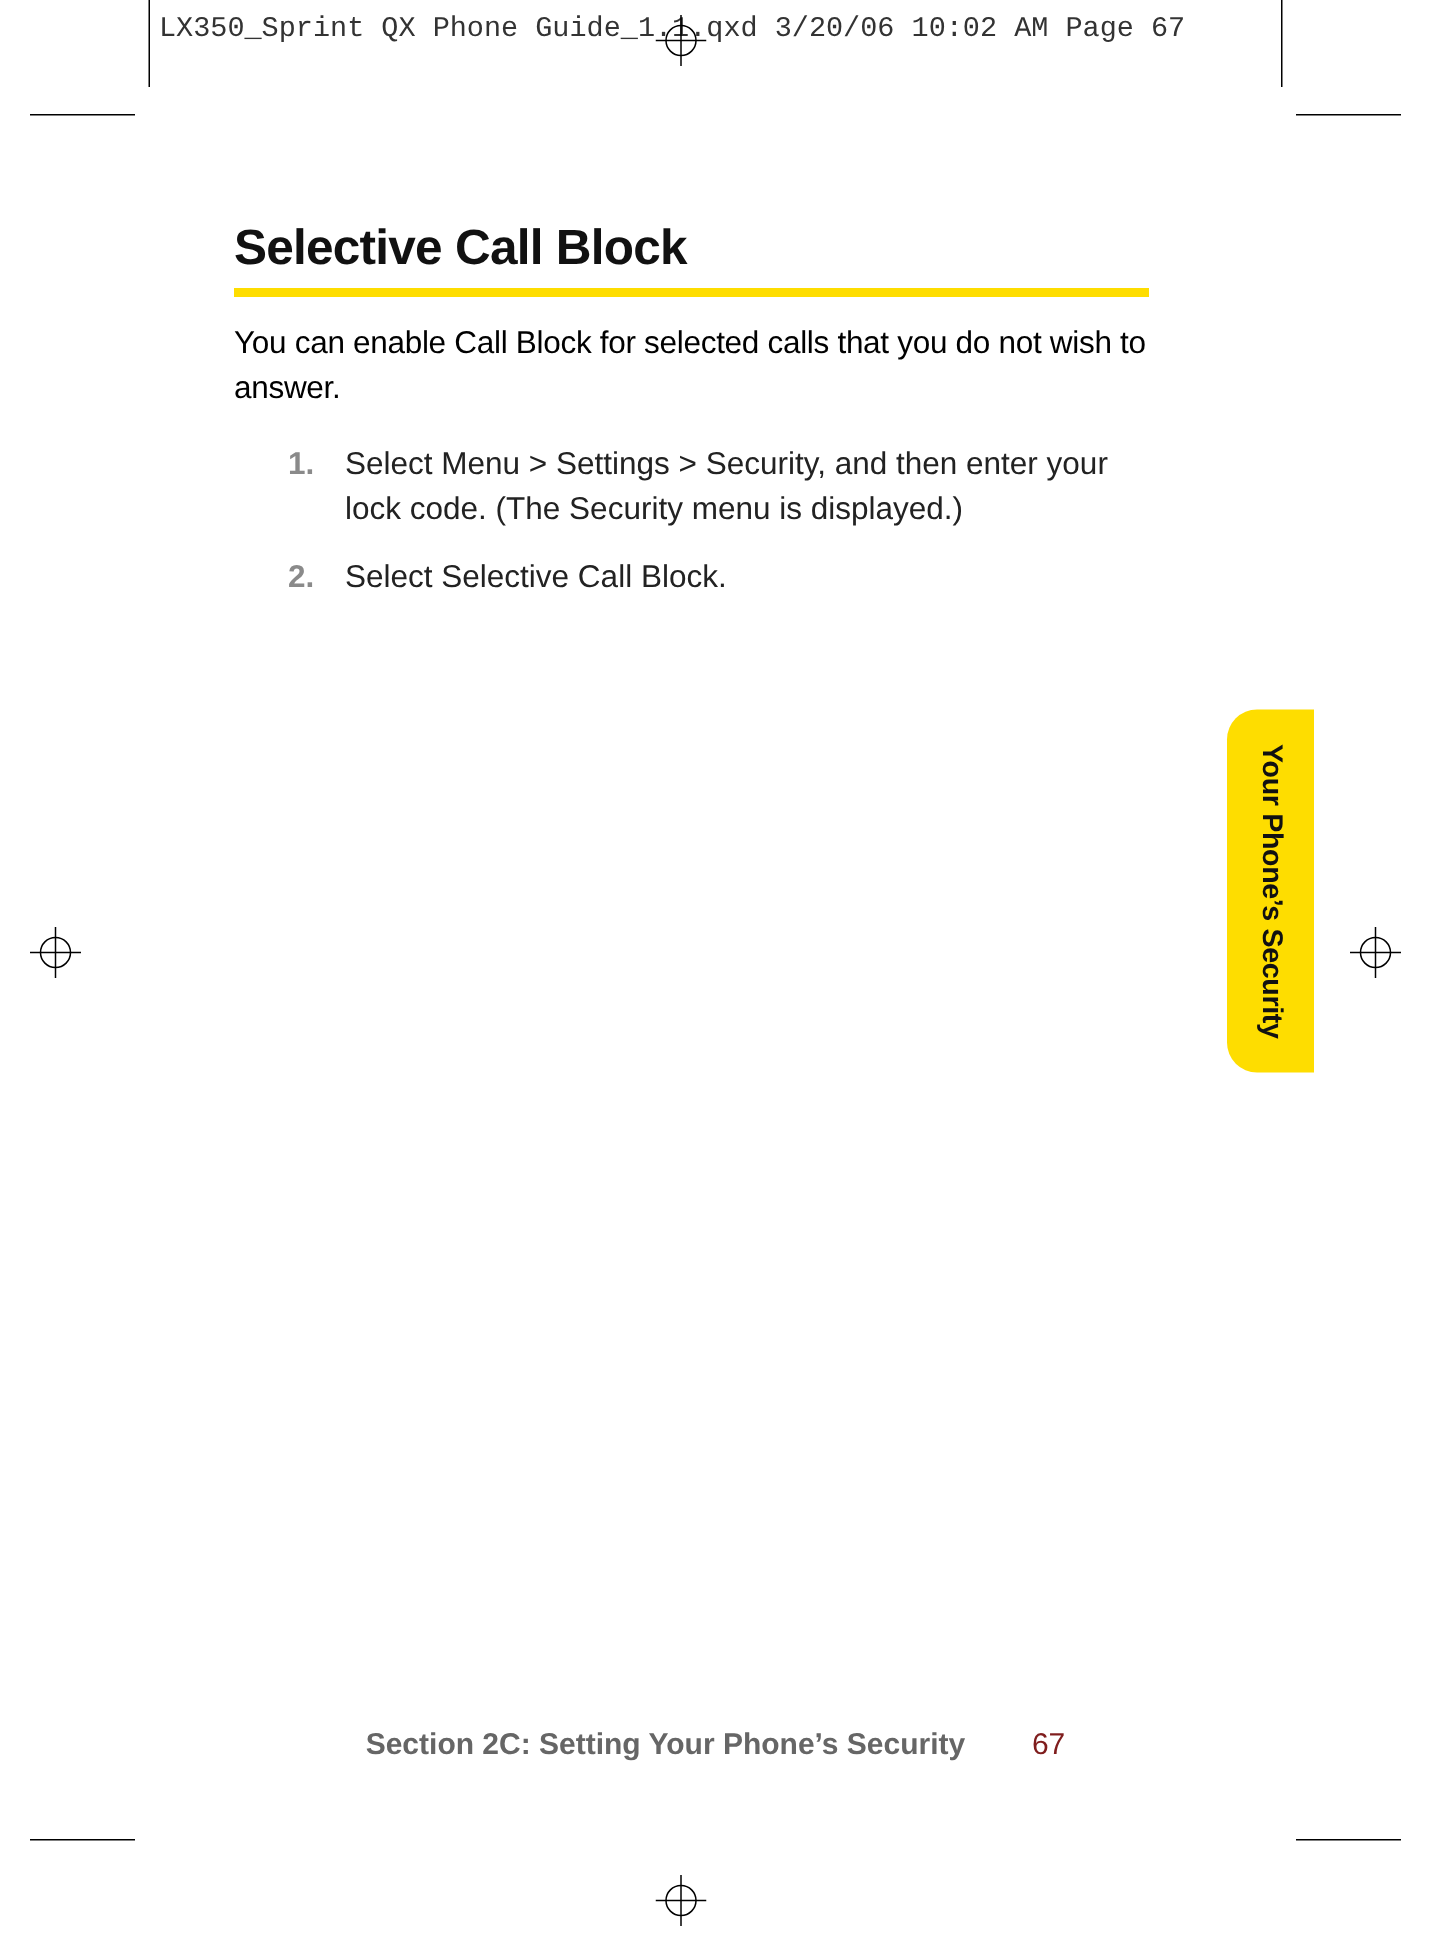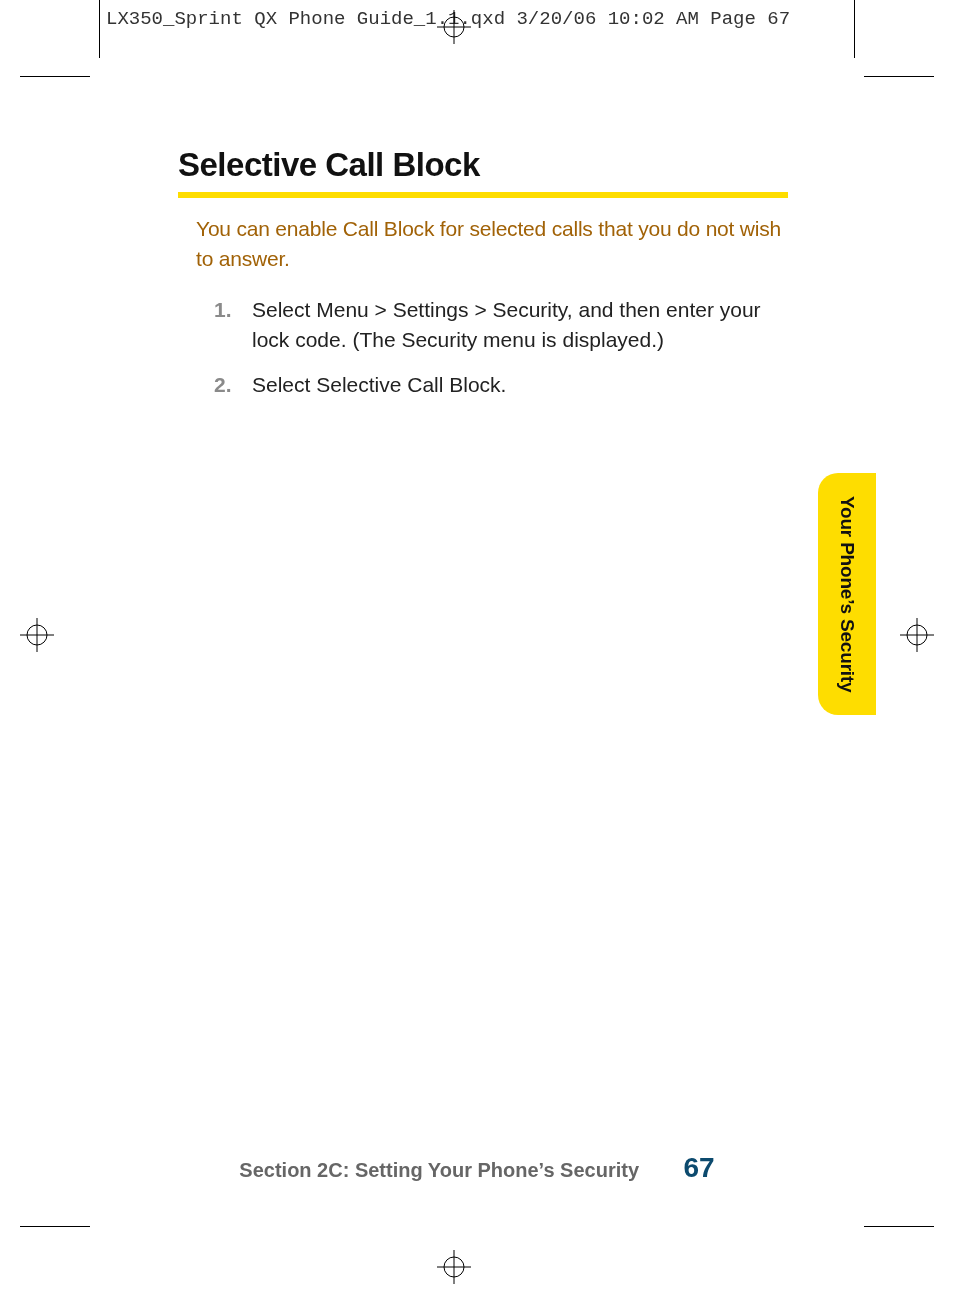--- a/index.html
+++ b/index.html
@@ -19,39 +19,39 @@
 
   
   .reg { position: absolute; width: 34px; height: 34px; }
   .reg svg { width: 34px; height: 34px; display: block; }
   .reg-top { top: 10px; left: 437px; }
   .reg-right { top: 618px; left: 900px; }
   .reg-left { top: 618px; left: 20px; }
   .reg-bottom { top: 1250px; left: 437px; }
 
   
-  .content { position: absolute; top: 146px; left: 178px; width: 610px; }
+  .content { position: absolute; top: 146px; left: 156px; width: 610px; }
   h1.title { font-size: 33px; font-weight: 700; color: #111; letter-spacing: -0.5px; }
   .yellow-rule { height: 6px; background: #fedd00; margin-top: 8px; width: 610px; }
   h2.subtitle { font-size: 25px; font-weight: 700; margin-top: 34px; margin-left: 18px; letter-spacing: -0.3px; }
-  p.intro { font-size: 21px; line-height: 1.45; margin-top: 16px; margin-left: 18px; color: #a16207; letter-spacing: -0.2px; }
+  p.intro { font-size: 21px; line-height: 1.45; margin-top: 16px; color: #000000; letter-spacing: -0.2px; }
   ol.steps { list-style: none; margin-top: 20px; margin-left: 36px; }
   ol.steps li { font-size: 21px; line-height: 1.45; margin-bottom: 14px; display: flex; align-items: flex-start; }
   ol.steps li .num { font-weight: 700; color: #8a8a8a; width: 38px; flex: 0 0 38px; }
   ol.steps li .step-body { flex: 1; }
   .b { font-weight: 400; }
 
   
   .side-tab { position: absolute; top: 473px; right: 78px; width: 58px; height: 242px; background: #fedd00; border-radius: 20px 0 0 20px; display: flex; align-items: center; justify-content: center; }
   .side-tab .tab-text { writing-mode: vertical-rl; font-weight: 700; font-size: 19px; color: #111; letter-spacing: -0.2px; }
 
   
   .footer { position: absolute; top: 1152px; left: 0; width: 954px; text-align: center; }
   .footer .sect { font-size: 20px; font-weight: 700; color: #666; }
-  .footer .pnum { font-size: 28px; font-weight: 700; color: #0c4a6e; margin-left: 40px; }
+  .footer .pnum { font-size: 20px; font-weight: 400; color: #7f1d1d; margin-left: 40px; }
 </style>
 </head>
 <body>
 
 <div class="page">
 
   <div class="slug">LX350_Sprint QX Phone Guide_1.1.qxd  3/20/06  10:02 AM  Page 67</div>
 
   <div class="crop-top-left-v"></div>
   <div class="crop-top-left-h"></div>

